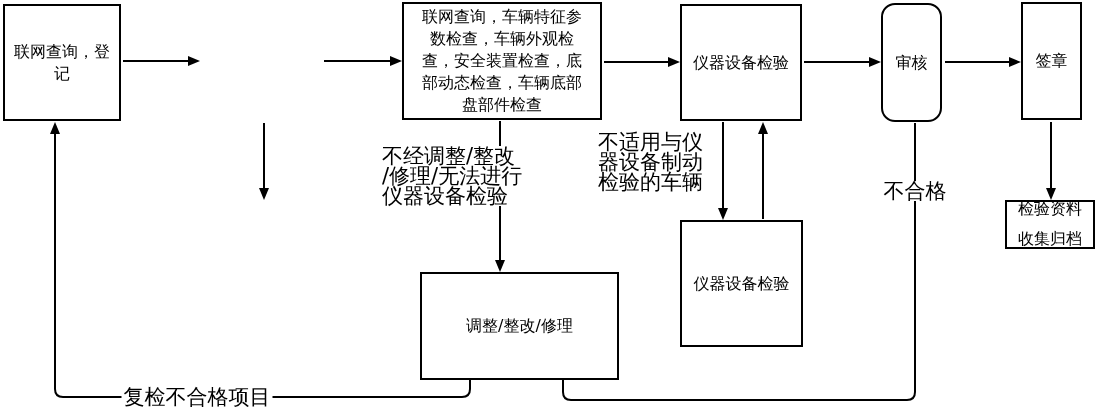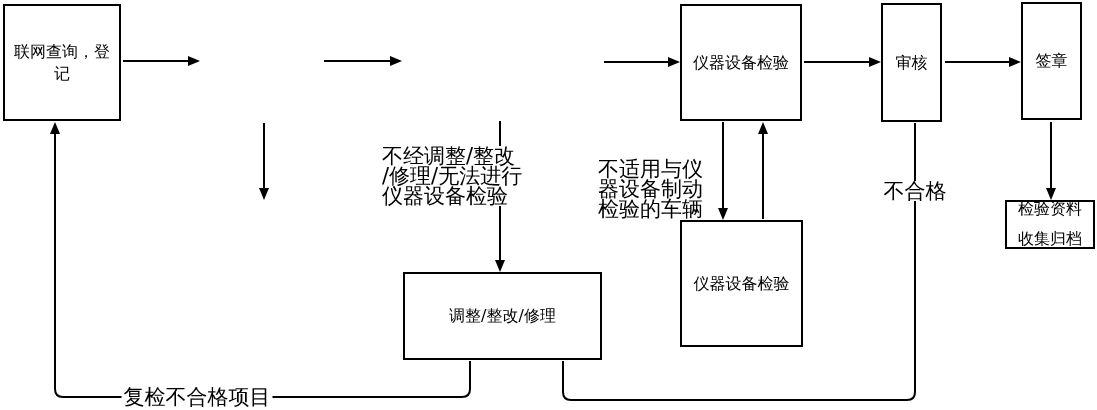--- a/index.html
+++ b/index.html
@@ -57,52 +57,59 @@
       <path d="M563,361 L563,392 Q563,400 571,400 L907,400 Q915,400 915,392 L915,123"></path>
     </g>
   </svg>
 
   <div class="node" style="left:3px;top:4px;width:118px;height:117px;">
     <span>联网查询，登
 记</span>
   </div>
 
 
+  <div class="node" style="left:402px;top:2px;width:200px;height:118px;">
+    <span>联网查询，车辆特征参
+数检查，车辆外观检
+查，安全装置检查，底
+部动态检查，车辆底部
+盘部件检查</span>
+  </div>
 
   <div class="node" style="left:680px;top:4px;width:122px;height:117px;">
     <span>仪器设备检验</span>
   </div>
 
-  <div class="node" style="left:881px;top:3px;width:61px;height:119px;">
+  <div class="node" style="left:881px;top:3px;width:61px;height:119px;border-radius:14px;">
     <span>审核</span>
   </div>
 
   <div class="node" style="left:1021px;top:2px;width:61px;height:118px;">
     <span>签章</span>
   </div>
 
 
-  <div class="node" style="left:403px;top:272px;width:199px;height:88px;">
+  <div class="node" style="left:420px;top:272px;width:199px;height:108px;">
     <span>调整/整改/修理</span>
   </div>
 
   <div class="node" style="left:680px;top:220px;width:123px;height:127px;">
     <span>仪器设备检验</span>
   </div>
 
   <div class="node" style="left:1005px;top:200px;width:90px;height:49px;line-height:30px;font-family:Liberation Mono, monospace;">
     <span>检验资料
 收集归档</span>
   </div>
 
   <div class="edge-label" style="left:382px;top:146px;">不经调整/整改
 /修理/无法进行
 仪器设备检验</div>
 
-  <div class="edge-label" style="left:598px;top:159px;">不适用与仪
+  <div class="edge-label" style="left:598px;top:132px;">不适用与仪
 器设备制动
 检验的车辆</div>
 
   <div class="edge-label centered" style="left:915px;top:181px;">不合格</div>
 
   <div class="edge-label centered" style="left:197px;top:387px;">复检不合格项目</div>
 
 </div>
 
 </body></html>

